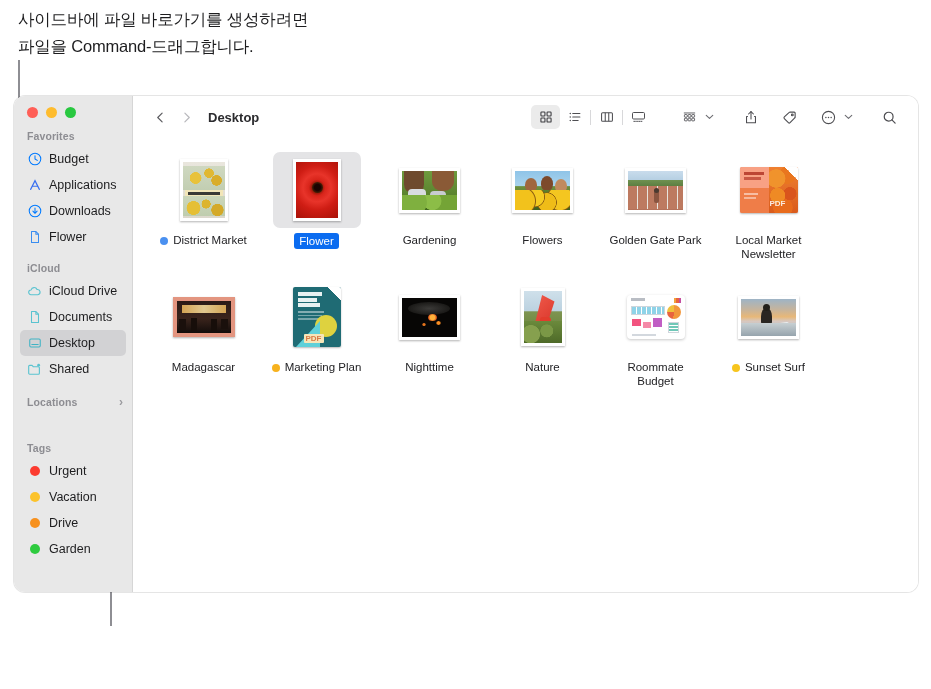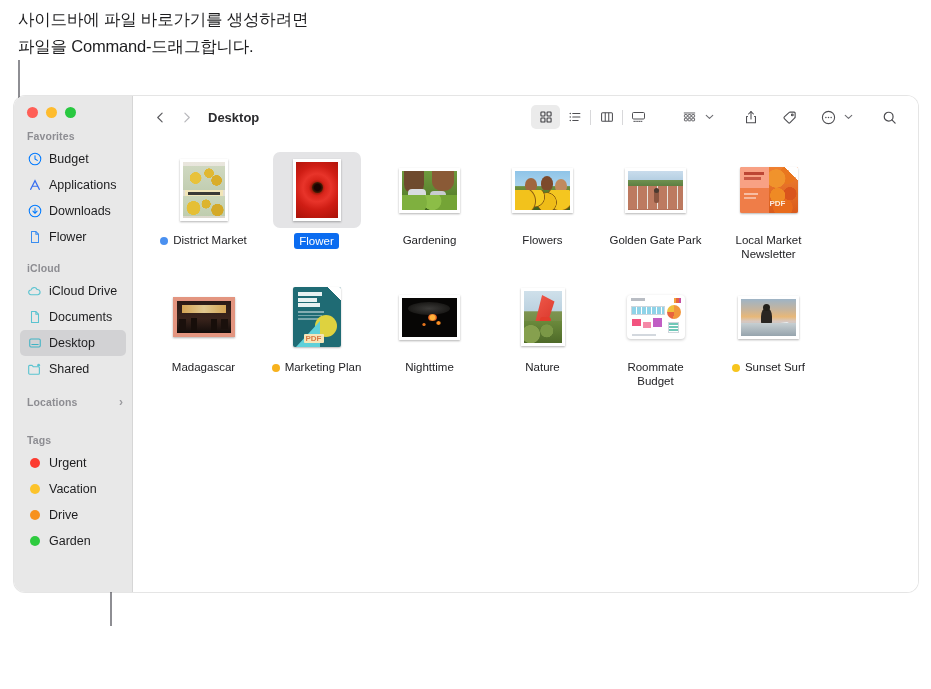--- a/index.html
+++ b/index.html
@@ -331,21 +331,21 @@
         </div>
       </div>
 
       <div class="sb-section" style="margin-top:14px;text-align:right;">
         <div class="sb-header">
           <span>Locations</span>
           <span class="chev-right">›</span>
         </div>
       </div>
 
-      <div class="sb-section" style="margin-top:22px;">
+      <div class="sb-section" style="margin-top:30px;">
         <div class="sb-header">
           <span>Tags</span>
         </div>
 
         <div class="sb-item">
           <span class="sb-ico">
               <span class="tag-dot" style="background:#fc3b30"></span>
             </span>
           <span>Urgent</span>
         </div>

